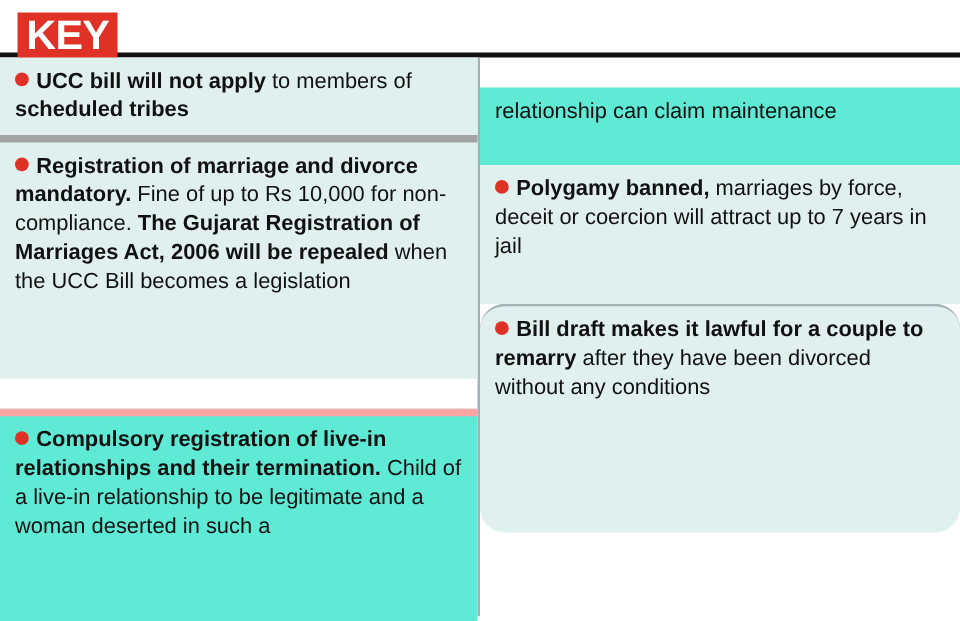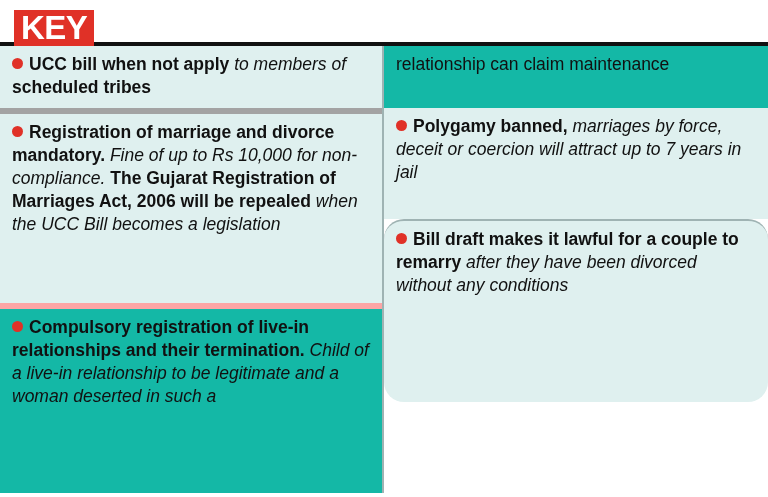--- a/index.html
+++ b/index.html
@@ -68,57 +68,57 @@
   .block {
     box-sizing: border-box;
     padding: 7px 12px 9px 12px;
     font-size: 17.5px;
     line-height: 1.31;
   }
   .shaded {
     background: #dff0ef;
   }
   .plain {
-    background: #14b8a6;
+    background: #5eead4;
+    margin-top: 24px;
   }
   .bullet-dot {
     display: inline-block;
     width: 11px;
     height: 11px;
     border-radius: 50%;
     background: #e03127;
     margin-right: 6px;
     vertical-align: 1px;
   }
   .b {
     font-weight: bold;
   }
   .txt {
     font-weight: normal;
-    font-style: italic;
   }
   .cont {
     font-weight: normal;
   }
 </style>
 </head>
 <body>
 
 <div class="infographic">
 
   <div class="header">
     <span class="key">KEY</span>
   </div>
 
   <div class="columns">
 
     <div class="col col-left">
 
       <div class="block shaded" style="height:62px;">
-        <span class="bullet-dot"></span><span class="b">UCC bill when not apply</span><span class="txt"> to members of </span><span class="b">scheduled tribes</span>
+        <span class="bullet-dot"></span><span class="b">UCC bill will not apply</span><span class="txt"> to members of </span><span class="b">scheduled tribes</span>
       </div>
 
       <div class="block shaded" style="height:195px; border-top:6px solid #a3a3a3;">
         <span class="bullet-dot"></span><span class="b">Registration of marriage and divorce mandatory.</span><span class="txt"> Fine of up to Rs 10,000 for non-compliance. </span><span class="b">The Gujarat Registration of Marriages Act, 2006 will be repealed</span><span class="txt"> when the UCC Bill becomes a legislation</span>
       </div>
 
       <div class="block plain" style="height:190px; border-top:6px solid #fca5a5;">
         <span class="bullet-dot"></span><span class="b">Compulsory registration of live-in relationships and their termination.</span><span class="txt"> Child of a live-in relationship to be legitimate and a woman deserted in such a</span>
       </div>
 

